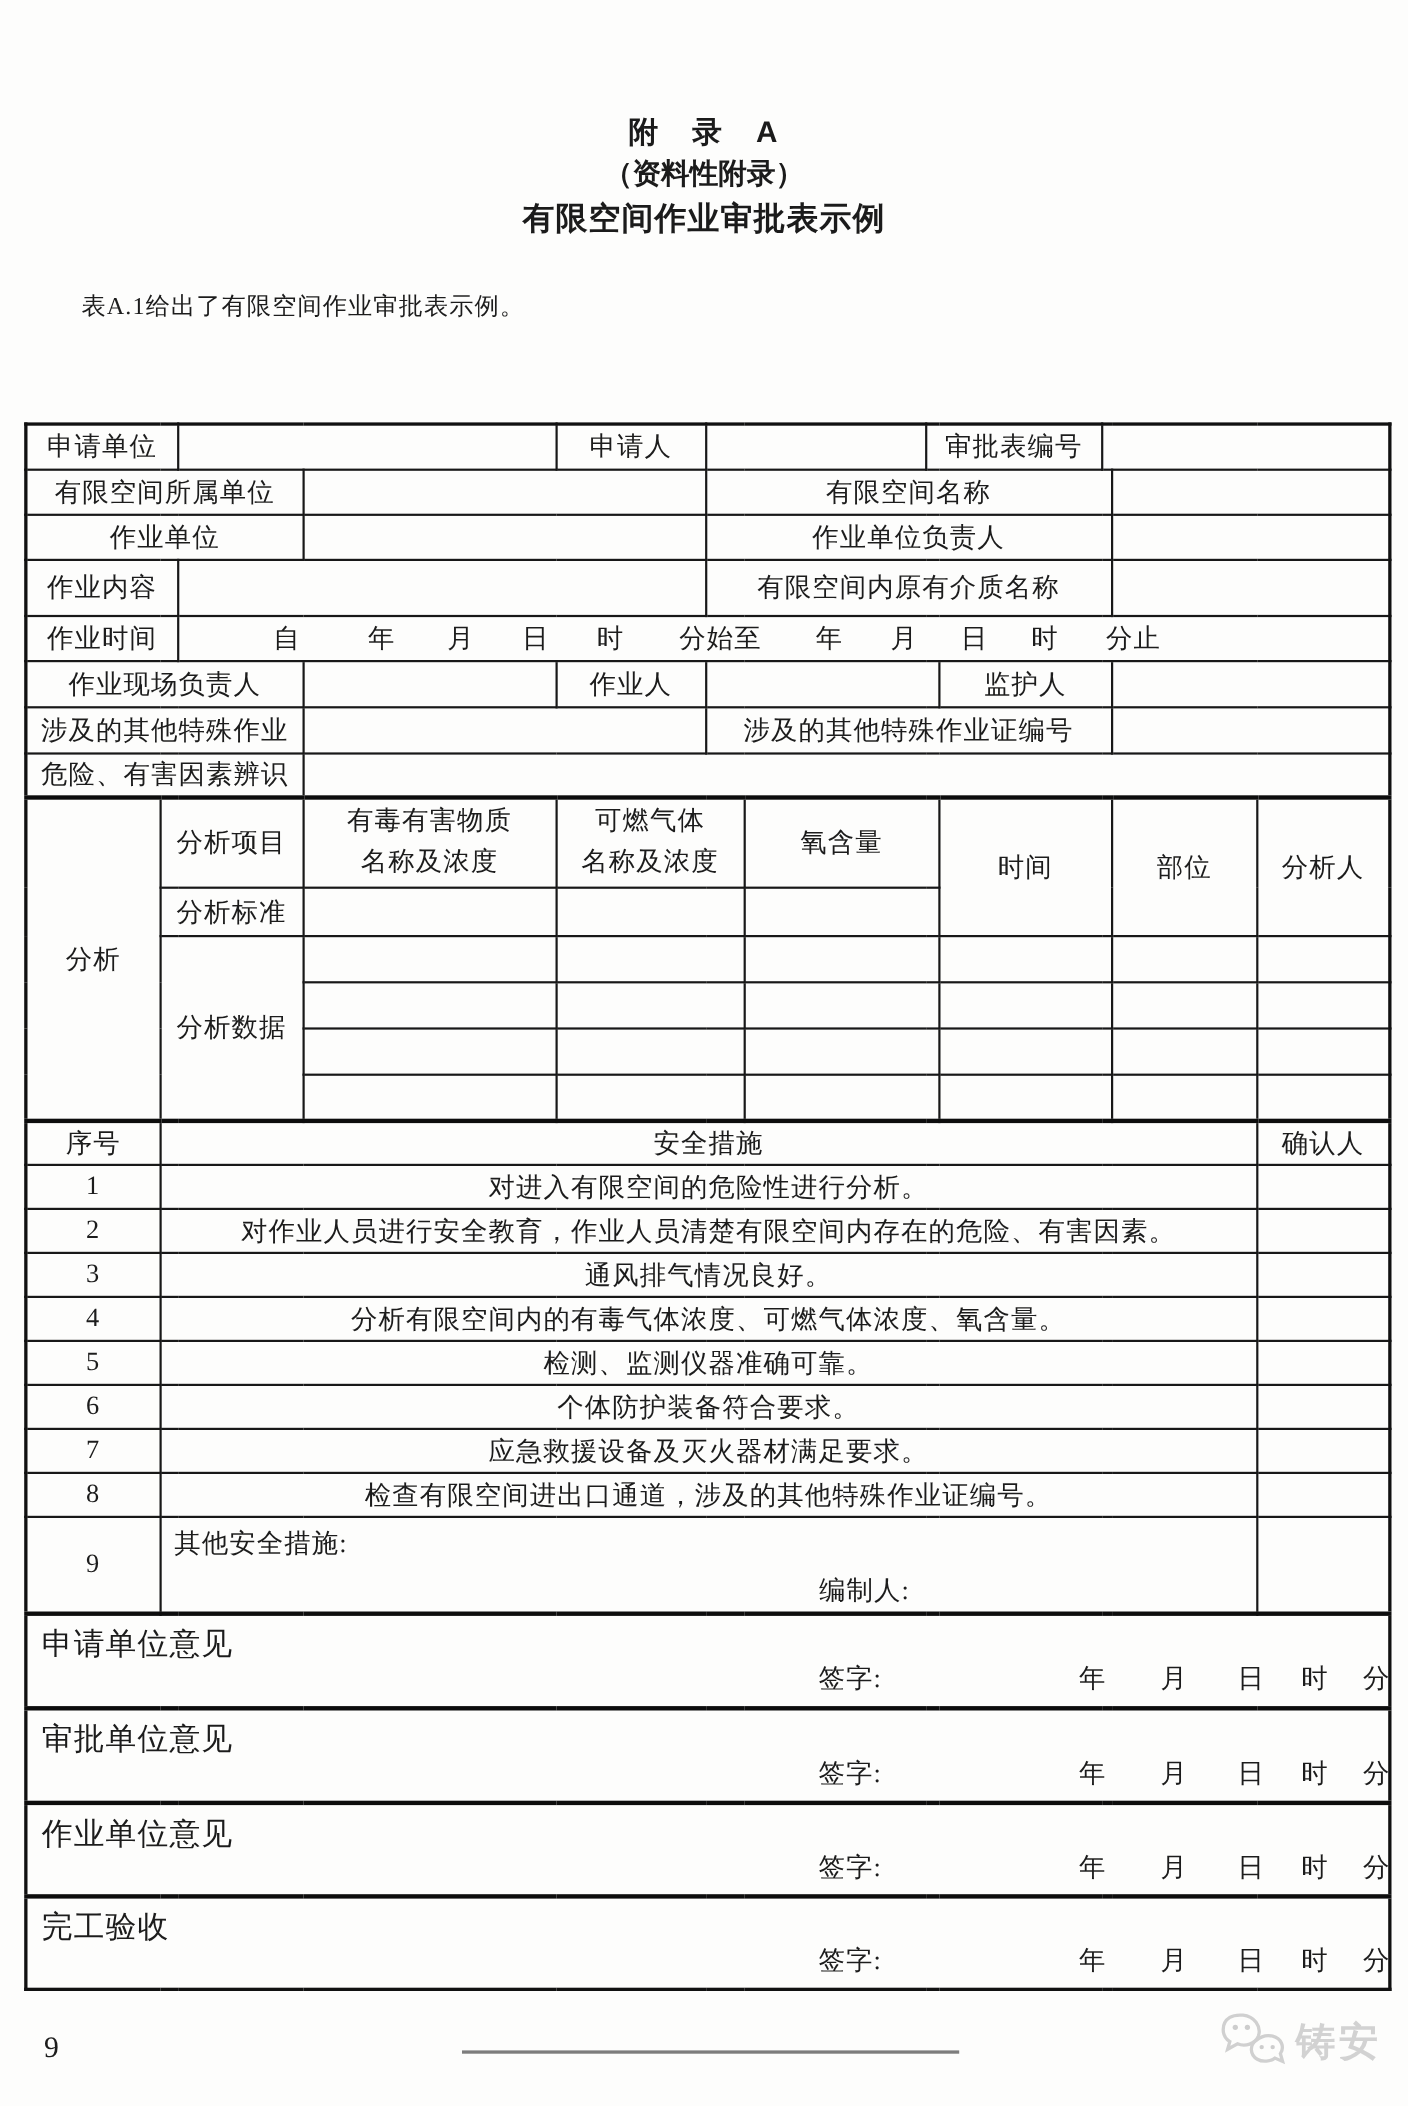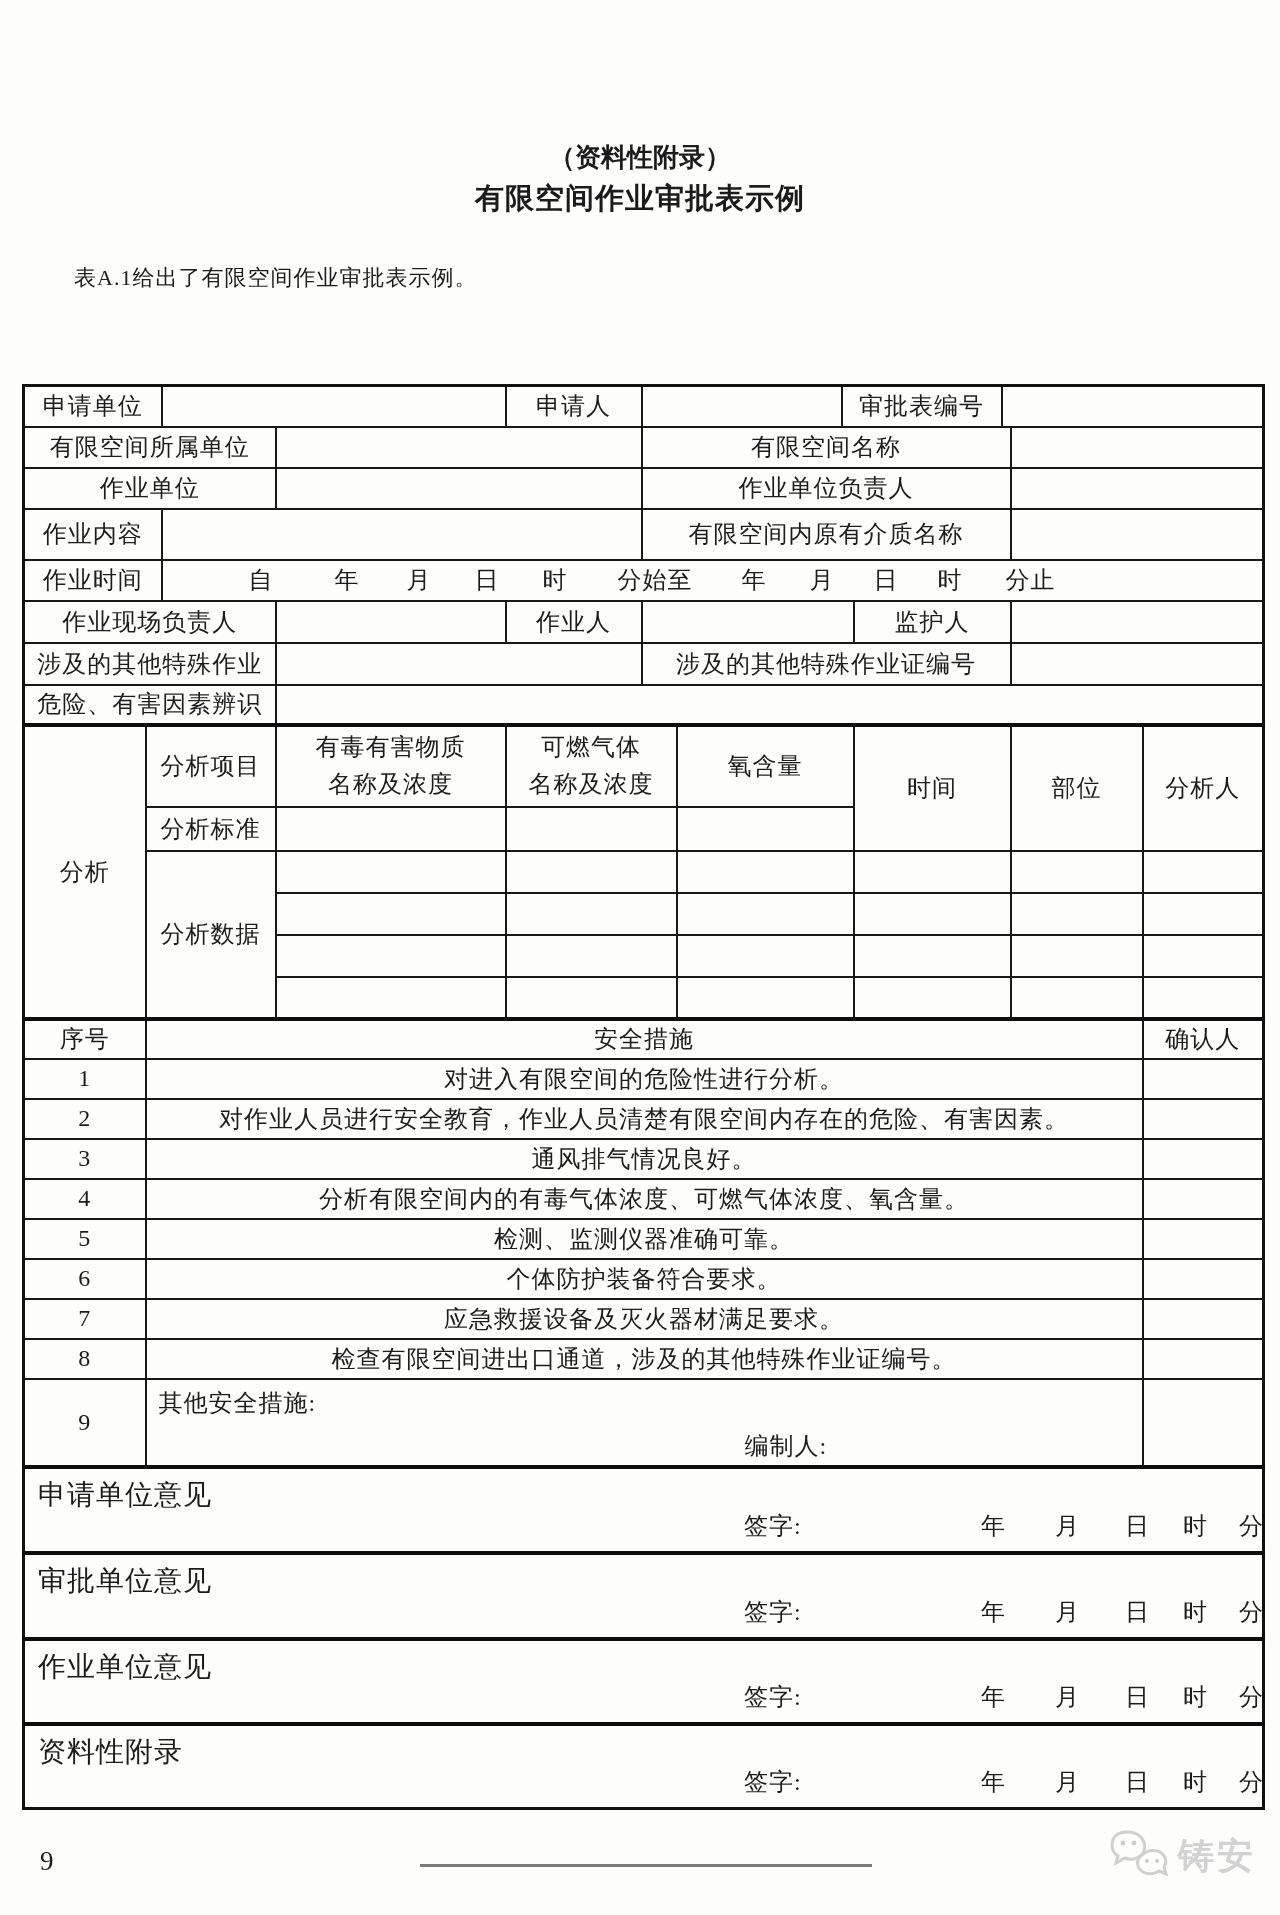--- a/index.html
+++ b/index.html
@@ -40,20 +40,21 @@
   .foot-rule { position:absolute; left:420px; top:1864px; width:452px; height:3px; background:#7d7d7d; }
   .brand { position:absolute; left:1108px; top:1828px; display:flex; align-items:center; gap:8px; }
   .brand-text { font-size:36px; font-weight:bold; color:#d2d2d2; letter-spacing:3px;
     font-family:"Liberation Sans","DejaVu Sans",sans-serif; }
 </style>
 </head>
 <body>
 
 <div class="page">
 
+  <div class="heading h-appendix">附　录　A</div>
   <div class="heading h-title">有限空间作业审批表示例</div>
   <div class="heading h-type">（资料性附录）</div>
   <div class="intro">表A.1给出了有限空间作业审批表示例。</div>
 
   <table class="form">
     <colgroup>
       <col style="width:122px">
         <col style="width:16px">
         <col style="width:114px">
         <col style="width:230px">
@@ -284,21 +285,21 @@
           <span style="left:956px">年</span>
           <span style="left:1030px">月</span>
           <span style="left:1100px">日</span>
           <span style="left:1158px">时</span>
           <span style="left:1214px">分</span>
         </div>
       </td>
     </tr>
     <tr class="sec" style="height:85px">
       <td colspan="12" class="rel">
-        <div class="op-label">资料性附录</div>
+        <div class="op-label">完工验收</div>
         <div class="sign-line">
           <span style="left:719px">签字:</span>
           <span style="left:956px">年</span>
           <span style="left:1030px">月</span>
           <span style="left:1100px">日</span>
           <span style="left:1158px">时</span>
           <span style="left:1214px">分</span>
         </div>
       </td>
     </tr>

